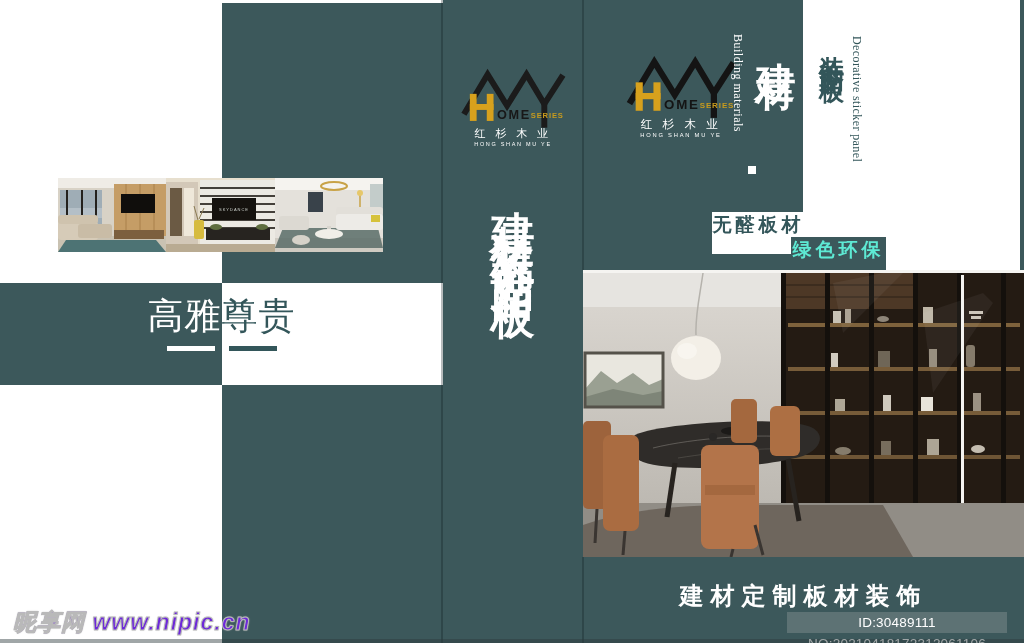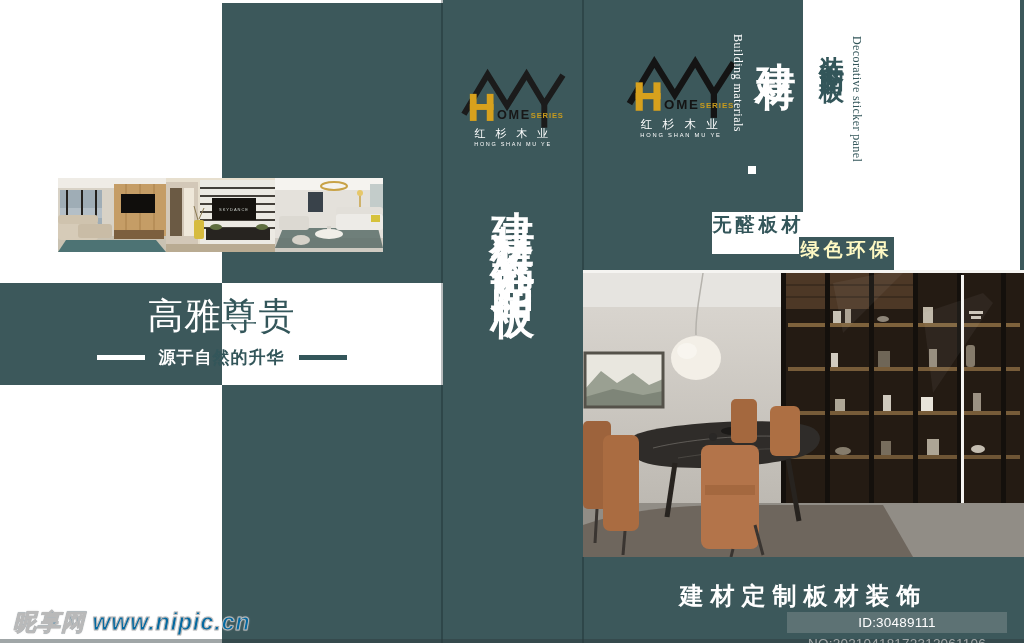--- a/index.html
+++ b/index.html
@@ -29,21 +29,21 @@
     font-size:36px;font-weight:normal;letter-spacing:1px;line-height:40px;}
   .headline .w{color:#ffffff;}
   .headline .t{color:#33565a;}
   .subline{position:absolute;left:0;top:346px;width:443px;display:flex;align-items:center;justify-content:center;gap:14px;}
   .subline .txt{font-size:17px;font-weight:bold;letter-spacing:1px;}
   .dash{width:48px;height:5px;}
   .dash-w{background:#ffffff;}
   .dash-t{background:#33565a;}
   .photo-strip{position:absolute;left:58px;top:178px;width:325px;height:74px;}
   .watermark{position:absolute;left:13px;top:607px;width:280px;
-    font-size:23px;font-weight:bold;font-style:italic;color:#0369a1;letter-spacing:1px;
+    font-size:23px;font-weight:bold;font-style:italic;color:#6d28d9;letter-spacing:1px;
     -webkit-text-stroke:1px #b9b9b9;
     text-shadow:0 0 1px #c4c4c4,0 0 2px #c9c9c9;}
   
   .logo1{position:absolute;left:15px;top:58px;width:110px;height:92px;}
   .v-title{position:absolute;left:50%;top:176px;transform:translateX(-50%);
     writing-mode:vertical-rl;text-orientation:upright;
     color:#ffffff;font-size:44px;font-weight:bold;letter-spacing:14px;line-height:140px;white-space:nowrap;}
   
   .logo2{position:absolute;left:35px;top:45px;width:126px;height:96px;}
   .v-build-en{position:absolute;left:147px;top:34px;height:170px;
@@ -63,21 +63,21 @@
   .v-decor-en{position:absolute;left:266px;top:36px;height:155px;
     writing-mode:vertical-rl;text-orientation:mixed;
     color:#33565a;font-size:12px;letter-spacing:0.4px;font-family:"Liberation Serif","DejaVu Serif",serif;}
   .slogan{position:absolute;left:222px;top:192px;width:190px;
     color:#33565a;font-size:17px;font-weight:bold;font-style:italic;letter-spacing:1px;
     font-family:"DejaVu Serif","Liberation Serif",serif;}
   .badge{position:absolute;height:42px;line-height:25px;text-align:center;
     font-size:19px;font-weight:bold;letter-spacing:4px;
     font-family:Liberation Sans, sans-serif;}
   .badge-1{left:129px;top:212px;width:93px;background:#ffffff;color:#33565a;}
-  .badge-2{left:216px;top:237px;width:95px;background:#3c585b;color:#fef9c3;}
+  .badge-2{left:208px;top:237px;width:95px;background:#3c585b;color:#5eead4;}
   .main-photo{position:absolute;left:0;top:270px;width:441px;height:287px;border-top:3px solid #f5f4f1;box-sizing:border-box;}
   .caption{position:absolute;left:0;top:580px;width:441px;text-align:center;
     color:#ffffff;font-size:24px;font-weight:bold;letter-spacing:7px;}
   .id-box{position:absolute;left:204px;top:612px;width:220px;height:21px;line-height:21px;
     background:#5d7274;color:#ffffff;font-size:13.5px;text-align:center;letter-spacing:0.2px;}
   svg{display:block;}
 </style>
 </head>
 <body>
 
@@ -149,21 +149,20 @@
       <ellipse cx="271" cy="56" rx="14" ry="5" fill="#f0eee8"></ellipse>
       <ellipse cx="243" cy="62" rx="9" ry="5" fill="#d6d2c9"></ellipse>
     </svg>
   </div>
 
   <div class="headline">
     <span class="w">高雅</span><span class="t">尊贵</span>
   </div>
   <div class="subline">
     <span class="dash dash-w"></span>
-    <span class="txt"><span class="w" style="color:#fff">源于自</span><span class="t" style="color:#33565a">然的升华</span></span>
     <span class="dash dash-t"></span>
   </div>
 
   <div class="middle-col">
     <svg class="logo1" viewBox="0 0 130 108">
       <path d="M7,66 L35,19 L58,56 L81,19 L102,54 L124,20" fill="none" stroke="#1b1b1b" stroke-width="7" stroke-linejoin="miter"></path>
       <path d="M102,54 L102,82" stroke="#1b1b1b" stroke-width="7"></path>
       <rect x="14" y="42" width="8" height="32" fill="#d7a11d"></rect>
       <rect x="34" y="42" width="8" height="32" fill="#d7a11d"></rect>
       <rect x="14" y="54" width="28" height="7" fill="#d7a11d"></rect>

